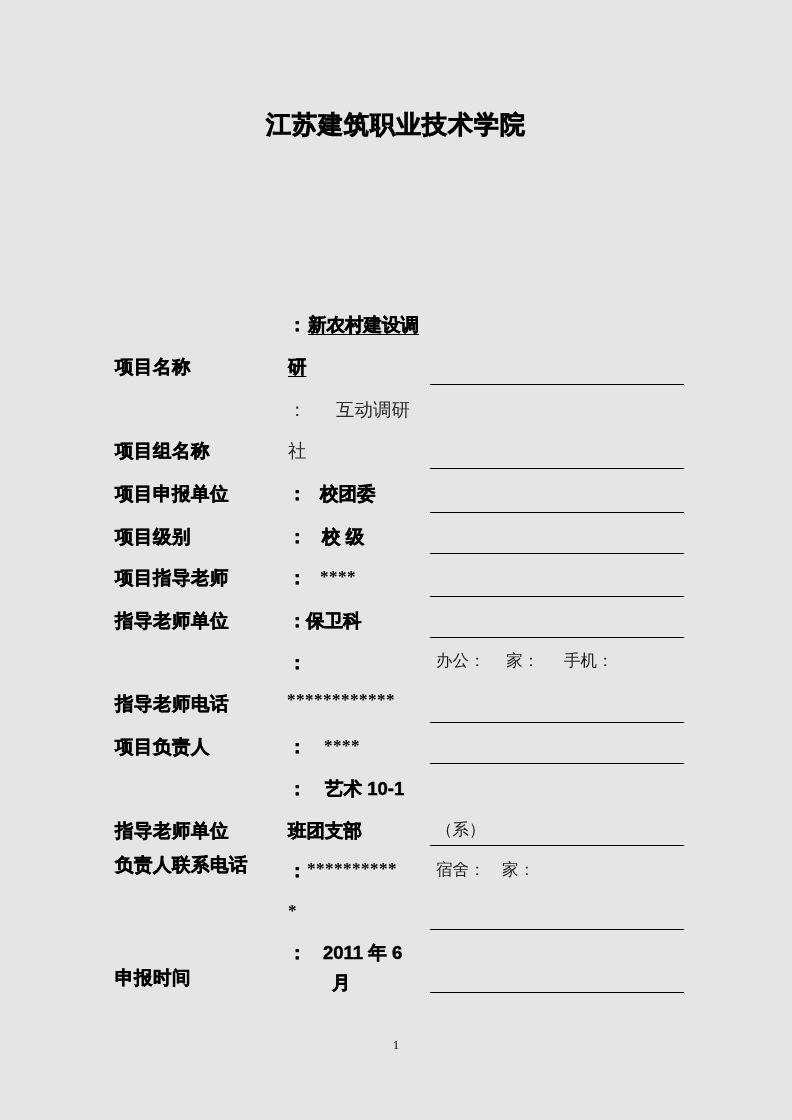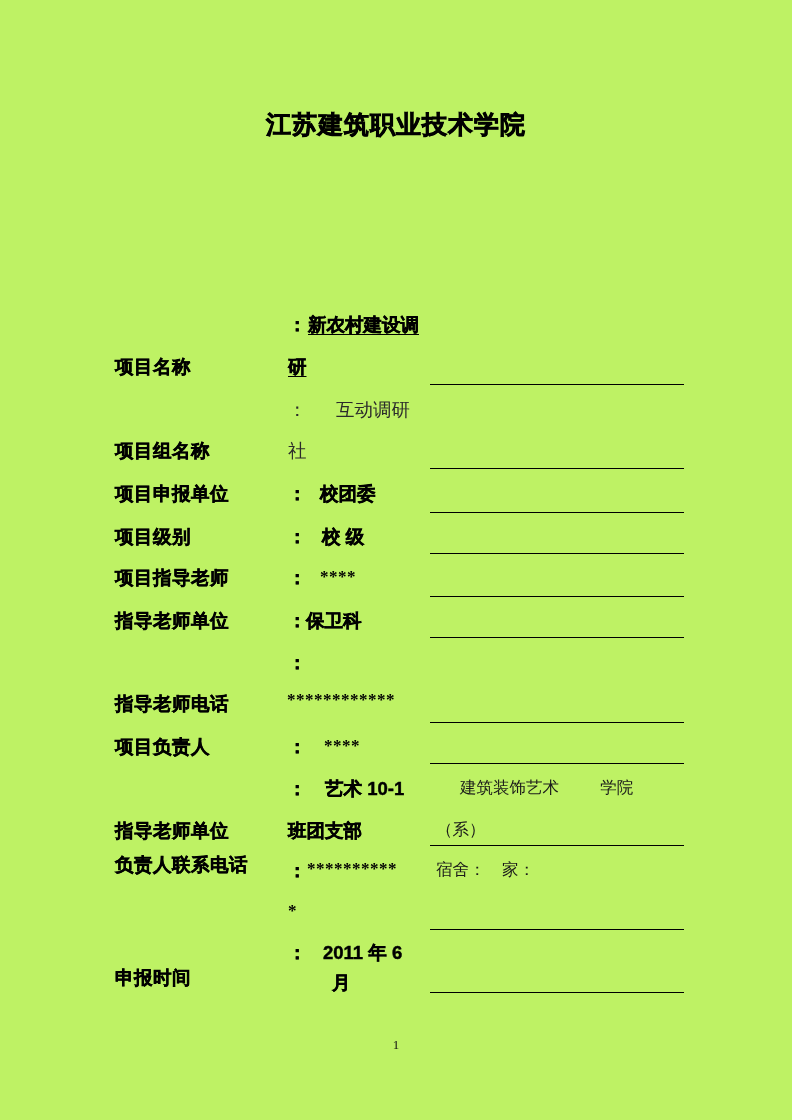--- a/index.html
+++ b/index.html
@@ -8,21 +8,21 @@
     background: #ffffff;
   }
   body {
     font-family: "Liberation Serif", "DejaVu Serif", serif;
     color: #000000;
   }
   .page {
     position: relative;
     width: 792px;
     height: 1120px;
-    background: #bef264;
+    background: #e5e5e5;
     overflow: hidden;
   }
 
   
   .title-org {
     position: absolute;
     left: 0;
     top: 108px;
     width: 792px;
     text-align: center;
@@ -152,32 +152,32 @@
     <div class="value bold" style="left:288px; top:565px;">：</div>
     <div class="value stars" style="left:320px; top:567px;">****</div>
     <div class="rule" style="left:430px; top:596px; width:254px;"></div>
 
     <div class="label" style="left:115px; top:608px;">指导老师单位</div>
     <div class="value bold" style="left:288px; top:608px;">：</div>
     <div class="value bold" style="left:306px; top:608px;">保卫科</div>
     <div class="rule" style="left:430px; top:637px; width:254px;"></div>
 
     <div class="value bold" style="left:288px; top:650px;">：</div>
+    <div class="side" style="left:436px; top:650px;">办公：     家：      手机：</div>
     <div class="label" style="left:115px; top:691px;">指导老师电话</div>
     <div class="value stars" style="left:287px; top:690px;">************</div>
     <div class="rule" style="left:430px; top:722px; width:254px;"></div>
 
     <div class="label" style="left:115px; top:734px;">项目负责人</div>
     <div class="value bold" style="left:288px; top:734px;">：</div>
     <div class="value stars" style="left:324px; top:736px;">****</div>
     <div class="rule" style="left:430px; top:763px; width:254px;"></div>
 
     <div class="value bold" style="left:288px; top:776px;">：</div>
     <div class="value bold" style="left:325px; top:776px;">艺术 10-1</div>
-    <div class="side" style="left:460px; top:777px;">建筑装饰艺术          学院</div>
     <div class="label" style="left:115px; top:818px;">指导老师单位</div>
     <div class="value bold" style="left:288px; top:818px;">班团支部</div>
     <div class="side" style="left:436px; top:819px;">（系）</div>
     <div class="rule" style="left:430px; top:845px; width:254px;"></div>
 
     <div class="value bold" style="left:288px; top:858px;">：</div>
     <div class="value stars" style="left:307px; top:859px;">**********</div>
     <div class="side" style="left:436px; top:859px;">宿舍：    家：</div>
     <div class="label" style="left:115px; top:852px;text-align:center;">负责人联系电话</div>
     <div class="value stars" style="left:288px; top:901px;">*</div>

